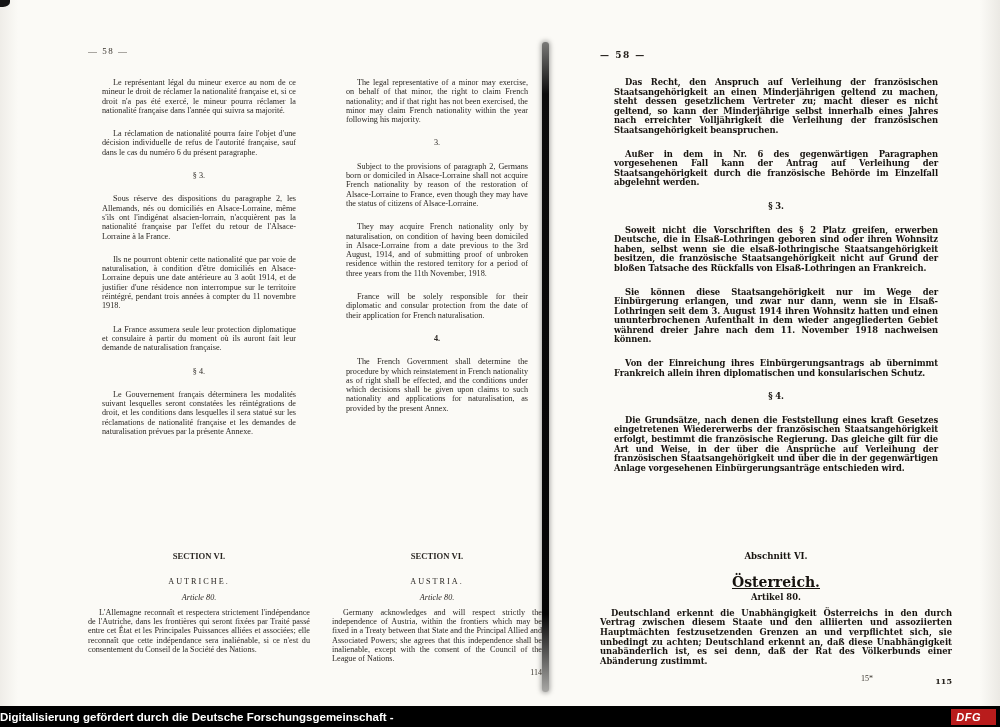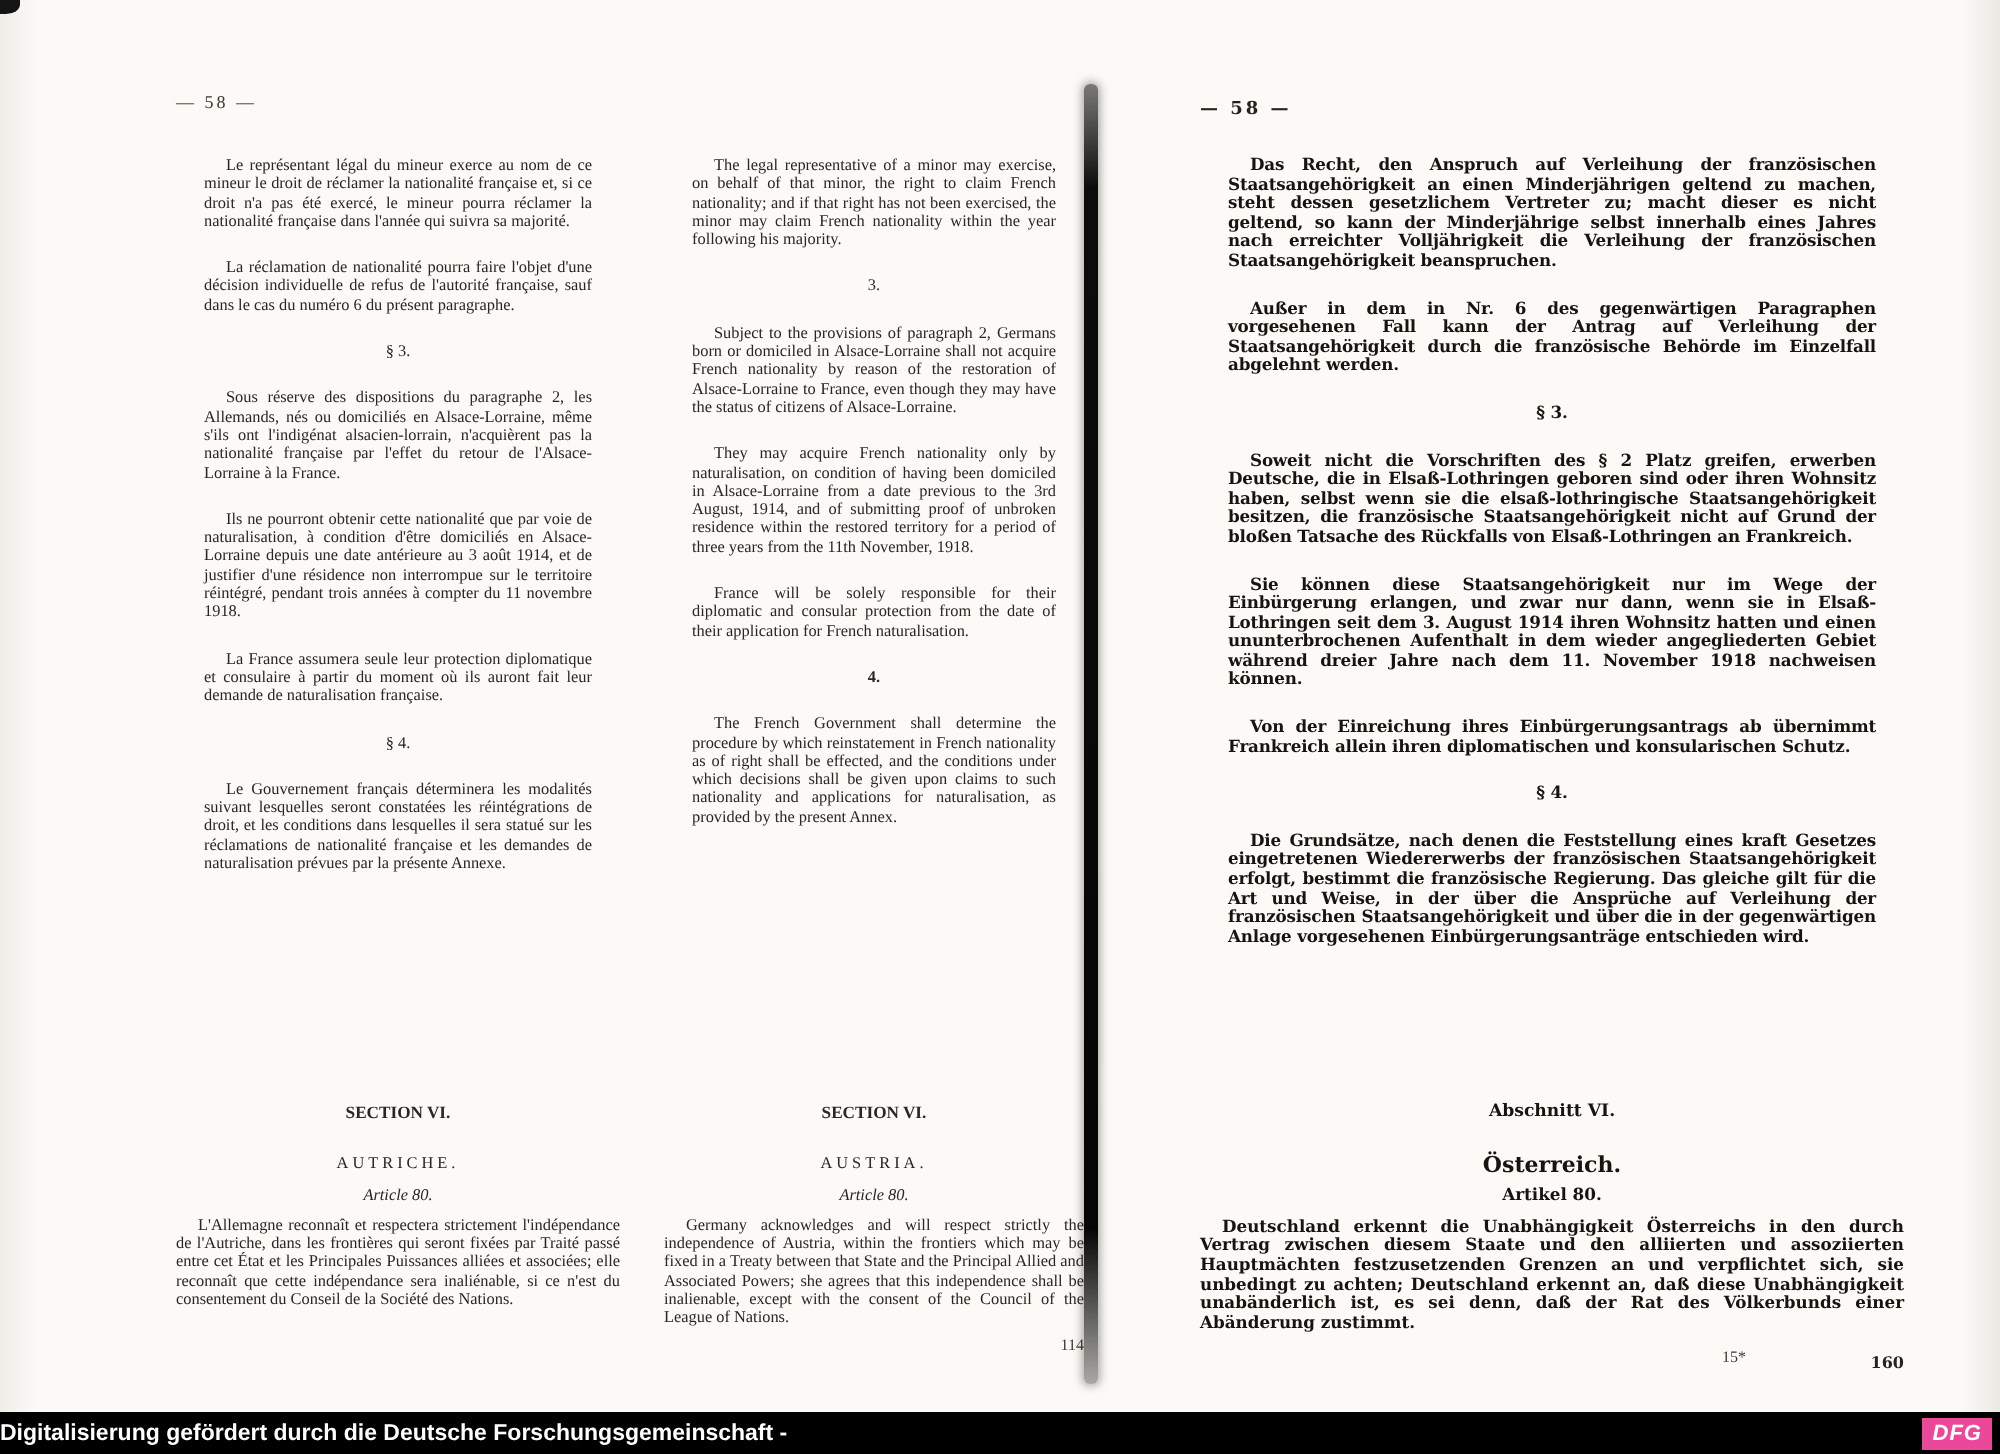--- a/index.html
+++ b/index.html
@@ -45,40 +45,40 @@
   .mt25{margin-top:25px}.mt29{margin-top:29px}.mt35{margin-top:35px}
   .section{position:absolute;top:536px;text-align:center;color:#2a2622;font-size:8.2px;line-height:9.3px;}
   .sec-fr{left:88px;width:222px;}
   .sec-en{left:332px;width:210px;}
   .sec-de{
     left:600px;width:352px;color:#17130f;
     font-family:"DejaVu Serif",serif;font-weight:bold;font-size:8.4px;line-height:9.6px;
   }
   .sec-title{font-weight:bold;font-size:8.6px;margin:16px;}
   .sec-sub{margin:8px 0 0 0;letter-spacing:2px;}
-  .sec-de .sec-sub{letter-spacing:0;font-size:11px;}
+  .sec-de .sec-sub{letter-spacing:0;font-size:14px;text-decoration:underline;}
   .sec-article{margin:6px 0 0 0;font-style:italic;}
   .sec-de .sec-article{font-style:normal;}
   .sec-body{margin:6px 0 0 0;text-align:justify;text-indent:11px;}
   .page-num{position:absolute;font-size:8px;color:#3a352e;text-align:right;}
   .pn-left{left:88px;width:454px;top:668px;}
   .pn-right{left:600px;width:352px;top:676px;font-family:"DejaVu Serif",serif;font-weight:bold;color:#26221d;}
   .pn-right2{left:852px;width:30px;top:674px;text-align:center;}
   .footer-bar{
     position:absolute;left:0;bottom:0;width:1000px;height:21px;background:#000;
     display:flex;align-items:center;justify-content:space-between;gap:6px;
     padding-right:4px;box-sizing:border-box;
   }
   .footer-text{
     color:#fff;font-family:"Liberation Sans",sans-serif;font-weight:bold;font-size:11.5px;white-space:nowrap;
   }
   .dfg-logo{
-    background:#ec4899;color:#fff;font-family:"Liberation Sans",sans-serif;
+    background:#b91c1c;color:#fff;font-family:"Liberation Sans",sans-serif;
     font-weight:bold;font-style:italic;font-size:11px;line-height:1;
-    padding:3px 5px 2px 5px;letter-spacing:0.5px;
+    padding:3px 15px 2px 5px;letter-spacing:0.5px;
   }
 </style>
 </head>
 <body>
 
 <div class="scan">
 
   <div class="artifact-corner"></div>
   <div class="gutter"></div>
 
@@ -132,21 +132,21 @@
   </div>
 
   <div class="section sec-de">
     <p class="sec-title">Abschnitt VI.</p>
     <p class="sec-sub">Österreich.</p>
     <p class="sec-article">Artikel 80.</p>
     <p class="sec-body">Deutschland erkennt die Unabhängigkeit Österreichs in den durch Vertrag zwischen diesem Staate und den alliierten und assoziierten Hauptmächten festzusetzenden Grenzen an und verpflichtet sich, sie unbedingt zu achten; Deutschland erkennt an, daß diese Unabhängigkeit unabänderlich ist, es sei denn, daß der Rat des Völkerbunds einer Abänderung zustimmt.</p>
   </div>
 
   <div class="page-num pn-left">114</div>
-  <div class="page-num pn-right">160</div>
+  <div class="page-num pn-right">115</div>
   <div class="page-num pn-right2">15*</div>
 
 </div>
 
 <div class="footer-bar">
   <span class="footer-text">Digitalisierung gefördert durch die Deutsche Forschungsgemeinschaft -</span>
   <span class="dfg-logo">DFG</span>
 </div>
 
 </body></html>

